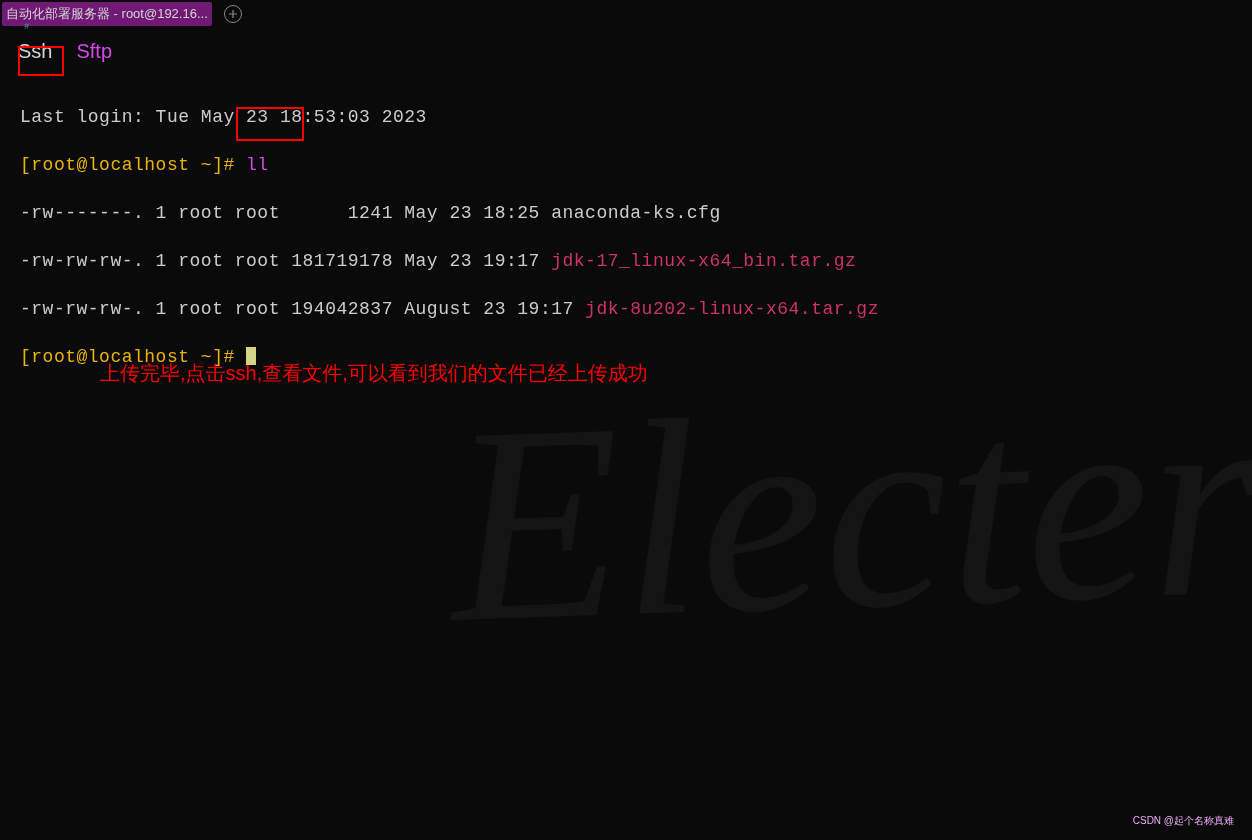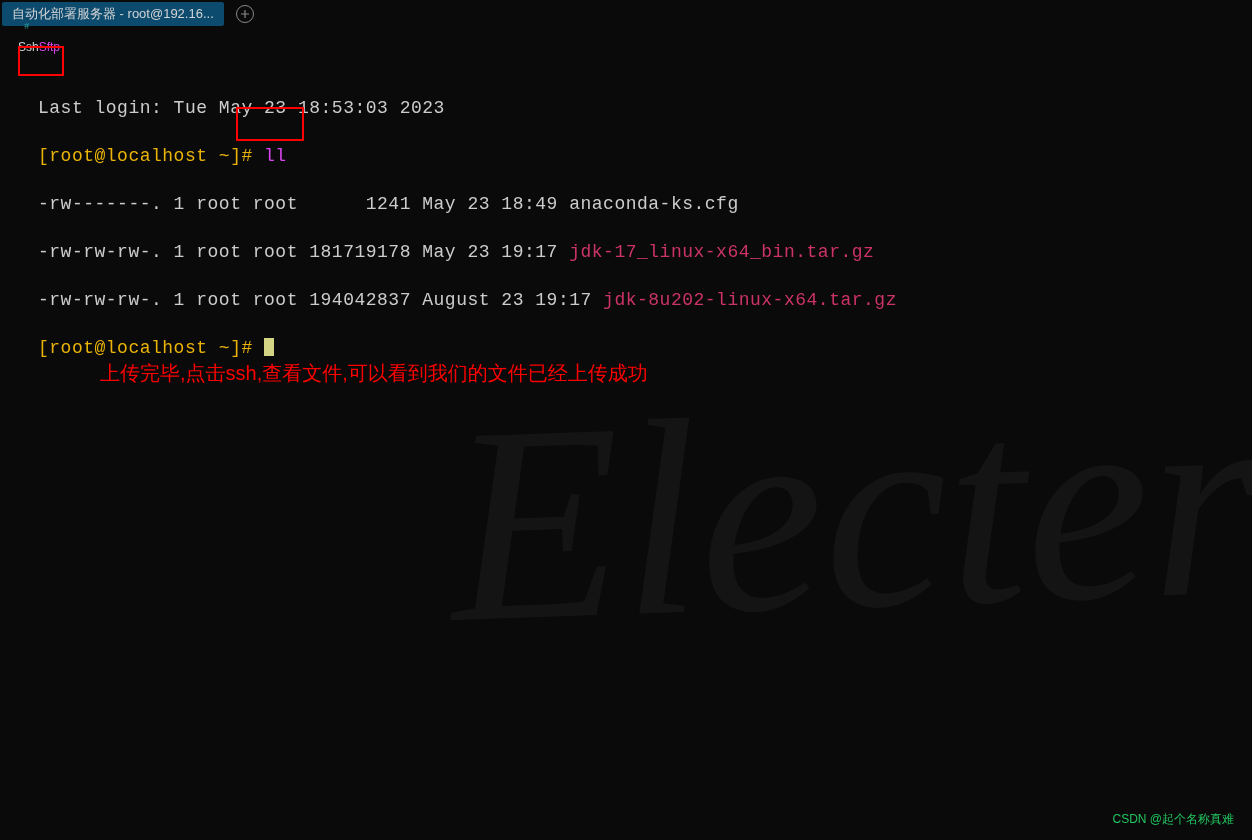--- a/index.html
+++ b/index.html
@@ -18,23 +18,23 @@
       position: relative;
     }
     .tab-bar {
       height: 28px;
       background: #0a0a0a;
       display: flex;
       align-items: center;
       padding: 0 2px;
     }
     .tab {
-      background: #0c4a6e;
+      background: #701a75;
       color: #d4d4d4;
-      padding: 4px 10px;
+      padding: 4px 4px;
       font-size: 13px;
       font-family: -apple-system, sans-serif;
       display: flex;
       align-items: center;
       height: 24px;
       border-radius: 2px;
       max-width: 235px;
       white-space: nowrap;
       overflow: hidden;
       text-overflow: ellipsis;
@@ -48,22 +48,23 @@
       height: 18px;
       display: flex;
       align-items: center;
       justify-content: center;
       border: 1px solid #888;
       border-radius: 50%;
     }
     .sub-tabs {
       display: flex;
       padding: 12px 18px 6px 18px;
+      gap: 24px;
       font-family: -apple-system, sans-serif;
-      font-size: 12px;
+      font-size: 20px;
     }
     .sub-tab {
       color: #d946ef;
       cursor: pointer;
       padding-bottom: 2px;
     }
     .sub-tab.active {
       color: #d4d4d4;
     }
     .ssh-highlight {
@@ -83,21 +84,20 @@
       width: 68px;
       height: 34px;
       pointer-events: none;
     }
     .terminal-content {
       padding: 10px 20px;
       line-height: 24px;
       white-space: pre;
       font-size: 18px;
       letter-spacing: 0.5px;
-      margin-left: 18px;
     }
     .term-line {
       display: block;
     }
     .prompt {
       color: #eab308;
     }
     .cmd {
       color: #d946ef;
     }
@@ -130,23 +130,23 @@
       color: rgba(40, 40, 40, 0.35);
       font-style: italic;
       pointer-events: none;
       white-space: nowrap;
       transform: rotate(-2deg);
     }
     .csdn-watermark {
       position: absolute;
       bottom: 12px;
       right: 18px;
-      color: #22c55e;
+      color: #f0abfc;
       font-family: -apple-system, "Microsoft YaHei", sans-serif;
-      font-size: 12px;
+      font-size: 10px;
     }
     .tiny-hash {
       position: absolute;
       top: 22px;
       left: 24px;
       color: #2aa198;
       font-size: 9px;
     }
   </style>
 </head>
@@ -167,21 +167,21 @@
   <div class="sub-tab active">Ssh</div>
   <div class="sub-tab">Sftp</div>
 </div>
 
 <div class="ssh-highlight"></div>
 <div class="cmd-highlight"></div>
 
 <div class="terminal-content">
 <span class="term-line">Last login: Tue May 23 18:53:03 2023</span>
 <span class="term-line"><span class="prompt">[root@localhost ~]# </span><span class="cmd">ll</span></span>
-<span class="term-line"><span>-rw-------. 1 root root      1241 May 23 18:49 </span><span>anaconda-ks.cfg</span></span>
+<span class="term-line"><span>-rw-------. 1 root root      1241 May 23 18:25 </span><span>anaconda-ks.cfg</span></span>
 <span class="term-line"><span>-rw-rw-rw-. 1 root root 181719178 May 23 19:17 </span><span class="file-archive">jdk-17_linux-x64_bin.tar.gz</span></span>
 <span class="term-line"><span>-rw-rw-rw-. 1 root root 194042837 August 23 19:17 </span><span class="file-archive">jdk-8u202-linux-x64.tar.gz</span></span>
 <span class="term-line"><span class="prompt">[root@localhost ~]# </span><span class="cursor-block"></span></span>
 </div>
 
 <div class="watermark-text">Electer</div>
 
 <div class="annotation">上传完毕,点击ssh,查看文件,可以看到我们的文件已经上传成功</div>
 
 <div class="csdn-watermark">CSDN @起个名称真难</div>

